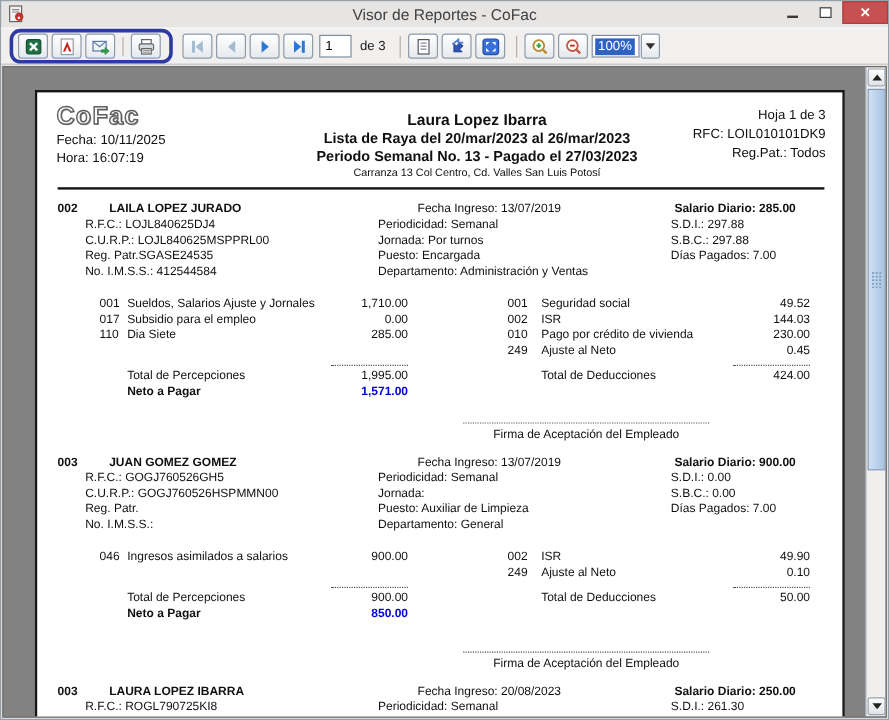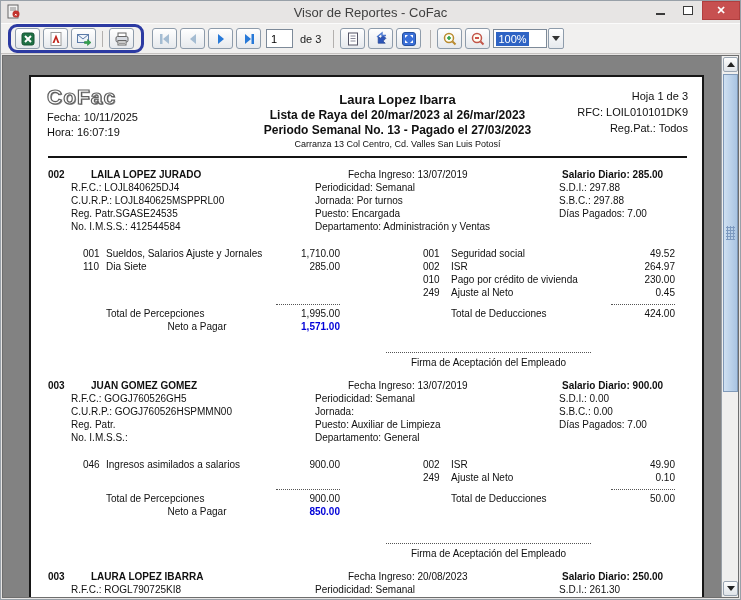--- a/index.html
+++ b/index.html
@@ -28,21 +28,21 @@
             background: linear-gradient(#ffffff, #e6e9ed); display: flex; align-items: center;
             justify-content: center; margin-right: 3px; flex: none; }
   .tb-group-highlight { display: flex; align-items: center; border: 3px solid #2c3aa2;
             border-radius: 9px; padding: 1px 4px 1px 4px; margin-right: 8px; }
   .tb-sep { width: 1px; height: 18px; background: #b3b0ae; margin: 0 6px; flex: none; }
   .tb-sep-in { width: 1px; height: 16px; background: #b3b0ae; margin: 0 6px 0 3px; flex: none; }
   .page-input { width: 27px; height: 19px; border: 1px solid #7d8a99; font-size: 11px;
             font-family: "Liberation Sans", sans-serif; padding-left: 4px; margin: 0 2px; }
   .pages-label { font-size: 11px; color: #1c1c1c; margin: 0 6px 0 5px; white-space: nowrap; }
   .zoom-combo { display: flex; align-items: center; }
-  .zoom-box { width: 54px; height: 19px; border: 1px solid #7d8a99; background: #fff;
+  .zoom-box { width: 40px; height: 19px; border: 1px solid #7d8a99; background: #fff;
             display: flex; align-items: center; padding-left: 2px; }
   .zoom-box span { background: #2e63c4; color: #fff; font-size: 11px; padding: 1px 2px; }
   .combo-arrow { width: 16px; height: 21px; border: 1px solid #8e9cab; border-radius: 2px;
             background: linear-gradient(#ffffff, #e6e9ed); display: flex; align-items: center;
             justify-content: center; margin-left: 1px; }
   .tri-down { width: 0; height: 0; border-left: 4px solid transparent; border-right: 4px solid transparent;
             border-top: 5px solid #333; }
 
   
   .viewer { position: absolute; top: 54px; left: 1px; right: 1px; bottom: 1px;
@@ -95,21 +95,21 @@
   .crow { display: flex; }
   .ccode { width: 23px; flex: none; }
   .c-right .ccode { width: 28px; }
   .cname { flex: 1; padding-right: 4px; }
   .cval { text-align: right; flex: none; min-width: 52px; }
 
   .tot-wrap { display: flex; }
   .dotline { border-bottom: 1px dotted #555; width: 64px; margin-left: auto; height: 6px; margin-bottom: 2px; }
   .tlabel-l { padding-left: 23px; flex: 1; }
   .tlabel-r { padding-left: 28px; flex: 1; }
-  .neto-label { padding-left: 23px; flex: 1; font-weight: normal; text-align: center; }
+  .neto-label { padding-left: 23px; flex: 1; font-weight: bold; }
   .neto-val { text-align: right; font-weight: bold; color: #0000d8; }
 
   .sig { margin-left: 355px; width: 205px; }
   .sig-line { border-bottom: 1px dotted #555; height: 10px; }
   .sig-label { text-align: center; margin-top: 3px; font-size: 10px; }
 
   
   .ic { display: block; }
 </style>
 </head>
@@ -303,35 +303,40 @@
         </div>
 
         <div class="concepts">
           <div class="c-left">
             <div class="crow">
               <span class="ccode">001</span>
               <span class="cname">Sueldos, Salarios  Ajuste y Jornales</span>
               <span class="cval">1,710.00</span>
             </div>
             <div class="crow">
+              <span class="ccode">017</span>
+              <span class="cname">Subsidio para el empleo</span>
+              <span class="cval">0.00</span>
+            </div>
+            <div class="crow">
               <span class="ccode">110</span>
               <span class="cname">Dia Siete</span>
               <span class="cval">285.00</span>
             </div>
           </div>
           <div class="c-right">
             <div class="crow">
               <span class="ccode">001</span>
               <span class="cname">Seguridad social</span>
               <span class="cval">49.52</span>
             </div>
             <div class="crow">
               <span class="ccode">002</span>
               <span class="cname">ISR</span>
-              <span class="cval">264.97</span>
+              <span class="cval">144.03</span>
             </div>
             <div class="crow">
               <span class="ccode">010</span>
               <span class="cname">Pago por crédito de vivienda</span>
               <span class="cval">230.00</span>
             </div>
             <div class="crow">
               <span class="ccode">249</span>
               <span class="cname">Ajuste al Neto</span>
               <span class="cval">0.45</span>

